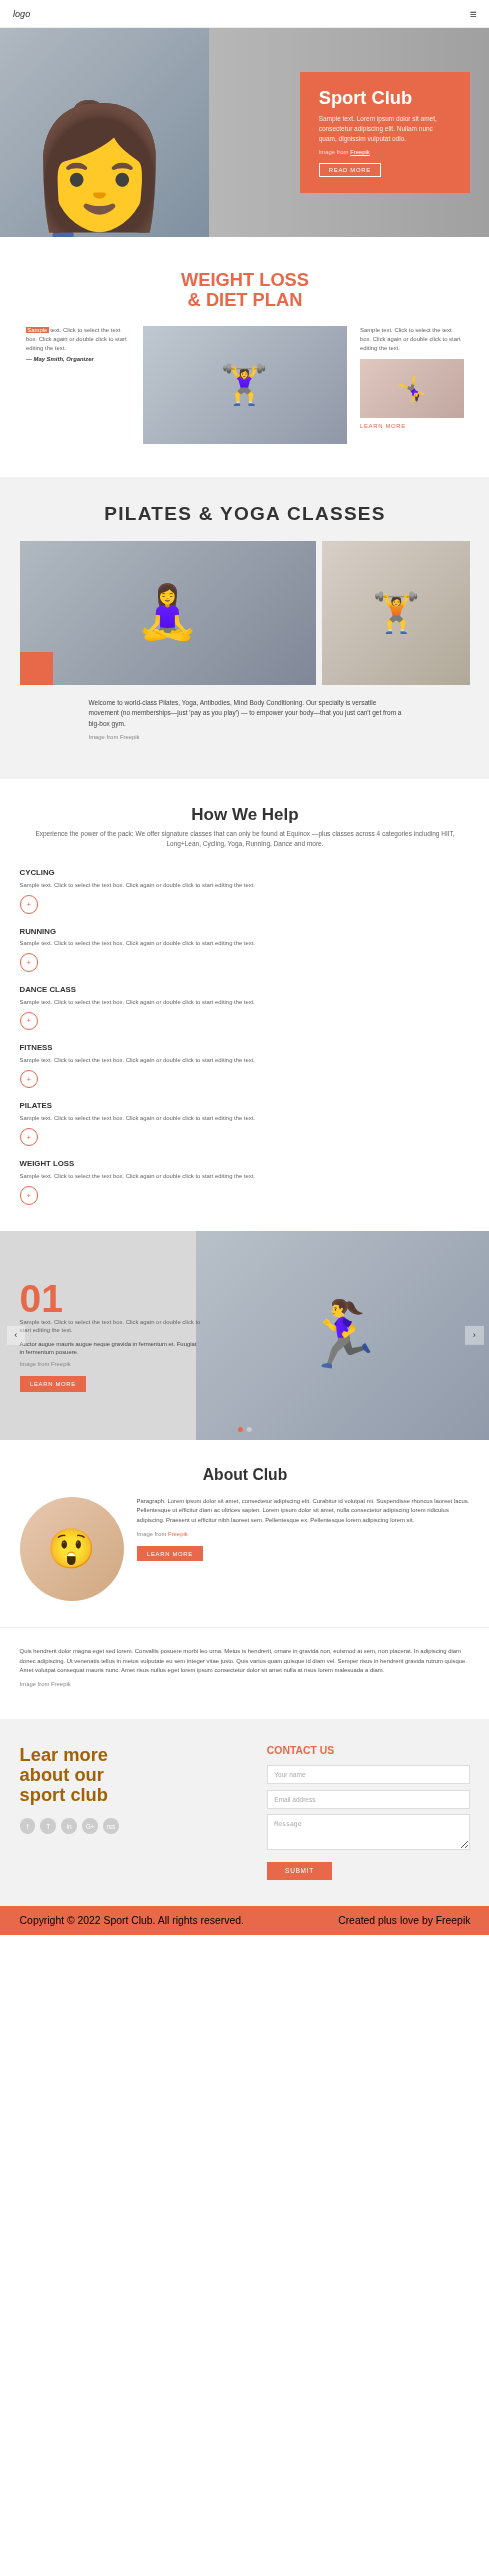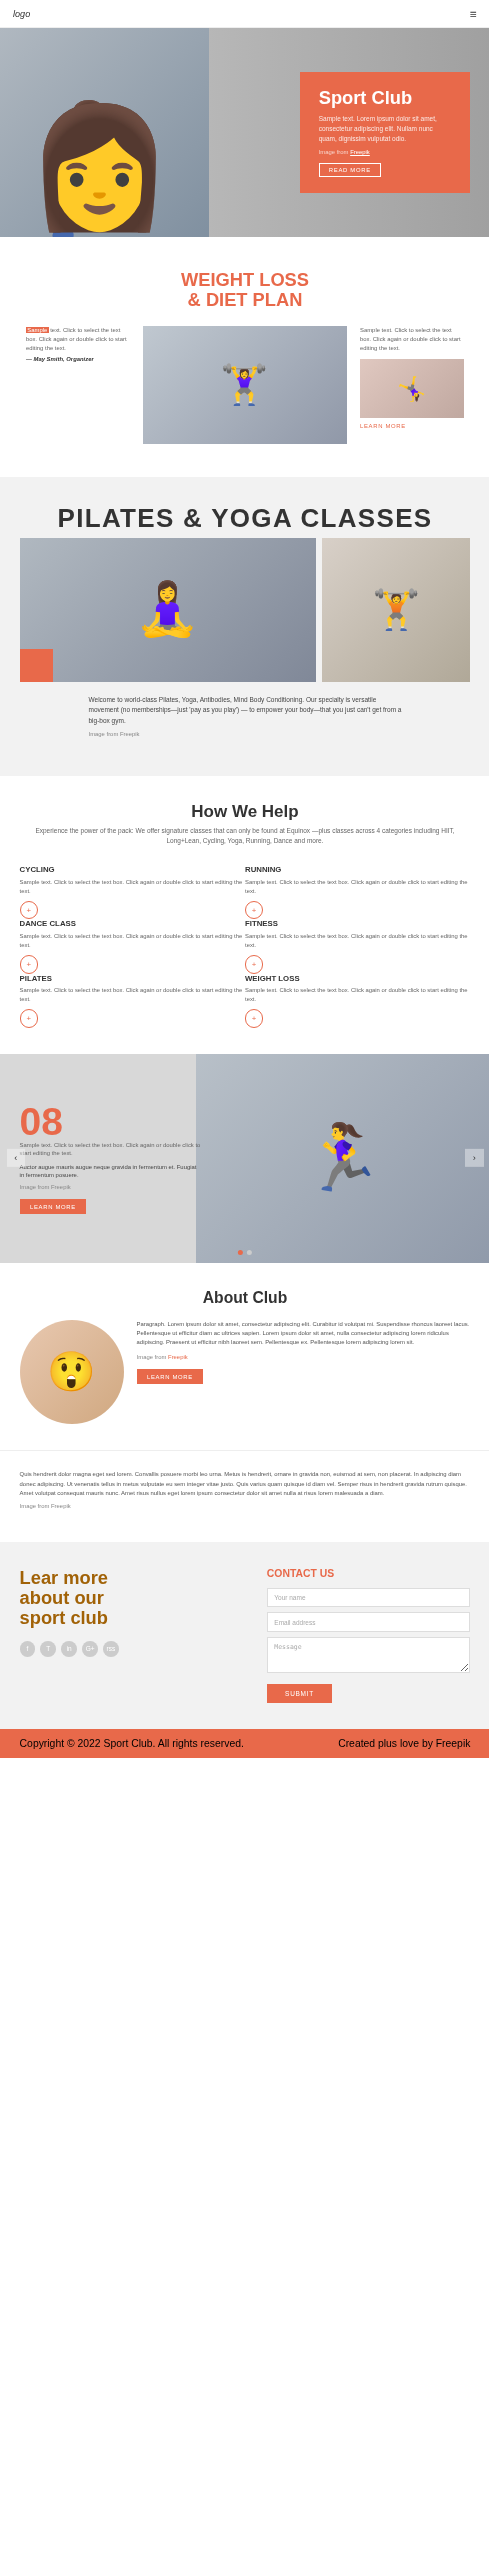--- a/index.html
+++ b/index.html
@@ -88,22 +88,22 @@
       display: flex; align-items: center; justify-content: center;
       font-size: 23.5px; margin-bottom: 5.2px;
     }
     .learn-more-link { font-size: 5.9px; color: #e8694a; text-decoration: none; text-transform: uppercase; letter-spacing: 0.7px; display: block; margin-top: 3.9px; }
 
     
     .pilates-yoga {
       background: #f2f2f2; padding: 26px 19.6px 33px;
     }
     .pilates-yoga-title {
-      font-size: 26px; font-weight: 900; color: #333; text-align: center;
-      margin-bottom: 4px; text-transform: uppercase; letter-spacing: 1.3px;
+      font-size: 19px; font-weight: 900; color: #333; text-align: center;
+      margin-bottom: 16px; text-transform: uppercase; letter-spacing: 1.3px;
     }
     .pilates-yoga-images {
       display: flex; gap: 6.5px; margin-bottom: 13px;
     }
     .pilates-img-left {
       flex: 2; height: 144px;
       background: linear-gradient(135deg, #b0b8c0, #808898);
       display: flex; align-items: center; justify-content: center;
       font-size: 52px; position: relative;
     }
@@ -120,21 +120,21 @@
     .pilates-desc {
       max-width: 313px; margin: 0 auto; text-align: left;
     }
     .pilates-desc p { font-size: 6.5px; color: #444; line-height: 1.6; margin-bottom: 3.9px; }
     .pilates-desc .img-credit { font-size: 5.9px; color: #888; }
 
     
     .how-help { background: #fff; padding: 26px 19.6px; }
     .how-help-title { font-size: 17px; font-weight: 900; color: #333; text-align: center; margin-bottom: 3.9px; }
     .how-help-subtitle { font-size: 6.5px; color: #666; text-align: center; margin-bottom: 19.6px; line-height: 1.5; }
-    .how-help-grid { display: grid; grid-template-columns: 1fr 1fr; }
+    .how-help-grid { display: grid; grid-template-columns: 1fr; gap: 13px; }
     .help-item { }
     .help-item-title { font-size: 7.8px; font-weight: 700; color: #333; margin-bottom: 3.9px; text-transform: uppercase; }
     .help-item-text { font-size: 5.9px; color: #666; line-height: 1.5; margin-bottom: 5.2px; }
     .help-item-icon {
       width: 18.3px; height: 18.3px; border: 1.3px solid #e8694a; border-radius: 50%;
       display: flex; align-items: center; justify-content: center;
       font-size: 7.8px; color: #e8694a; cursor: pointer; margin-top: 2.6px;
     }
 
     
@@ -338,21 +338,21 @@
     <div class="help-item-title">WEIGHT LOSS</div>
     <p class="help-item-text">Sample text. Click to select the text box. Click again or double click to start editing the text.</p>
     <div class="help-item-icon">+</div>
   </div>
     </div>
 </section>
 
 <section class="carousel-section">
   <div class="carousel-figure">🏃‍♀️</div>
   <div class="carousel-content">
-    <div class="carousel-num">08</div>
+    <div class="carousel-num">01</div>
     <p class="carousel-sample">Sample text. Click to select the text box. Click again or double click to start editing the text.</p>
     <p class="carousel-text">Auctor augue mauris augue neque gravida in fermentum et. Fuugiat in fermentum posuere.</p>
     <p class="carousel-credit">Image from Freepik</p>
     <button class="btn-orange">LEARN MORE</button>
   </div>
   <div class="carousel-arrow carousel-arrow-left">‹</div>
   <div class="carousel-arrow carousel-arrow-right">›</div>
   <div class="carousel-dots">
     <div class="dot active"></div>
     <div class="dot"></div>

